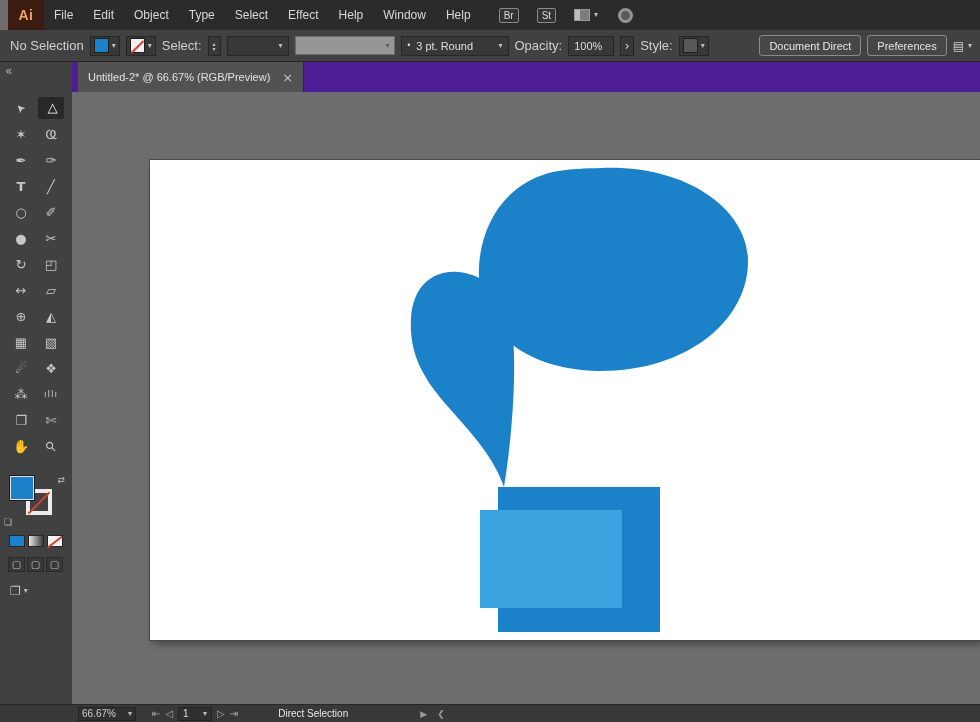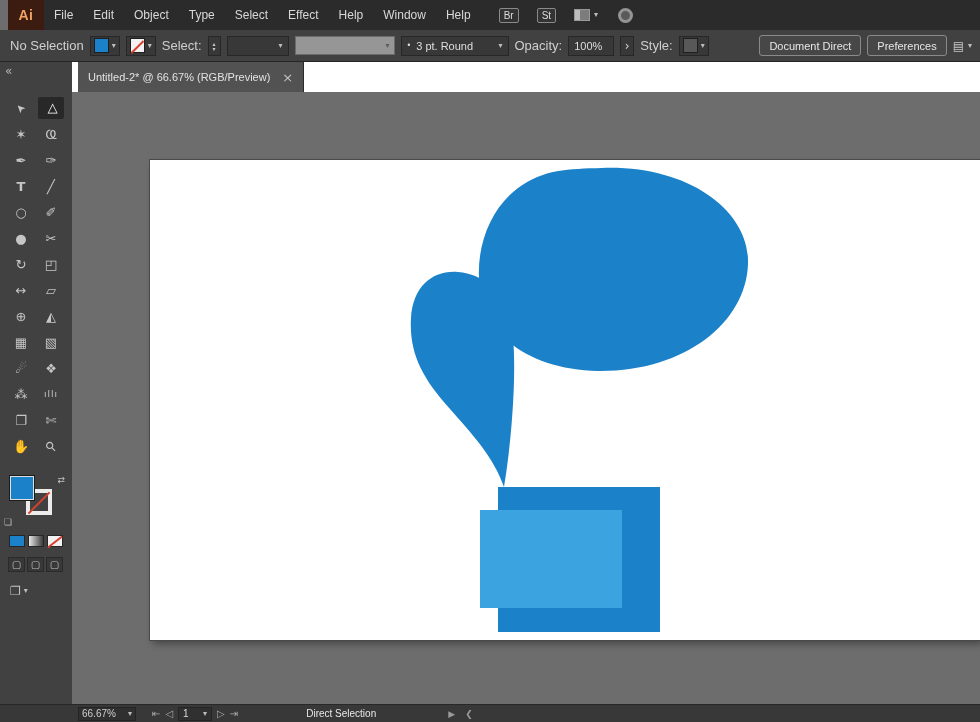--- a/index.html
+++ b/index.html
@@ -60,21 +60,21 @@
     color:#e6e6e6; font-size:11px; height:21px; padding:0 9px; display:flex;
     align-items:center; white-space:nowrap; }
   .align-ctl { display:flex; align-items:center; gap:4px; color:#c9c9c9; }
   .align-glyph { font-size:12px; }
   .spacer { flex:1; }
 
   
   .tabrow { position:absolute; top:62px; left:0; right:0; height:30px; display:flex; }
   .panel-head { width:72px; background:#414141; color:#b5b5b5; font-size:12px;
     padding:2px 0 0 5px; }
-  .tabs { flex:1; background:#ffffff; display:flex; align-items:stretch; }
+  .tabs { flex:1; background:#4c1d95; display:flex; align-items:stretch; }
   .tab { background:#525252; color:#e2e2e2; font-size:11px; display:flex;
     align-items:center; padding:0 10px; margin-left:6px; gap:12px;
     border-right:1px solid #2a2a2a; }
   .tab-close { color:#c3c3c3; font-size:13px; line-height:1; }
 
   
   .toolspanel { position:absolute; top:92px; left:0; width:72px; bottom:18px;
     background:#414141; }
   .tools-grid { display:grid; grid-template-columns:30px 30px;
     justify-content:center; padding-top:3px; }
@@ -126,21 +126,21 @@
     align-items:center; padding-left:78px; color:#cfcfcf; font-size:10px; }
   .zoom-box { display:flex; align-items:center; background:#303030;
     border:1px solid #242424; height:14px; width:58px; padding:0 3px; gap:3px; }
   .zoom-box .dd { margin-left:auto; }
   .nav { display:flex; align-items:center; gap:5px; margin-left:16px; color:#a8a8a8; }
   .nav .navg { font-size:10px; font-family:"DejaVu Sans",sans-serif; }
   .ab-field { display:flex; align-items:center; background:#303030;
     border:1px solid #242424; height:14px; width:34px; padding:0 4px; gap:4px;
     color:#ddd; }
   .ab-field .dd { margin-left:auto; }
-  .tool-readout { margin-left:68px; color:#e8e8e8; }
+  .tool-readout { margin-left:40px; color:#e8e8e8; }
   .sb-ic { color:#9a9a9a; font-family:"DejaVu Sans",sans-serif; font-size:9px; }
 </style>
 </head>
 <body>
 
 <div class="app">
 
   <div class="menubar">
     <div class="ai-logo">Ai</div>
     <div class="menu-item">File</div>

